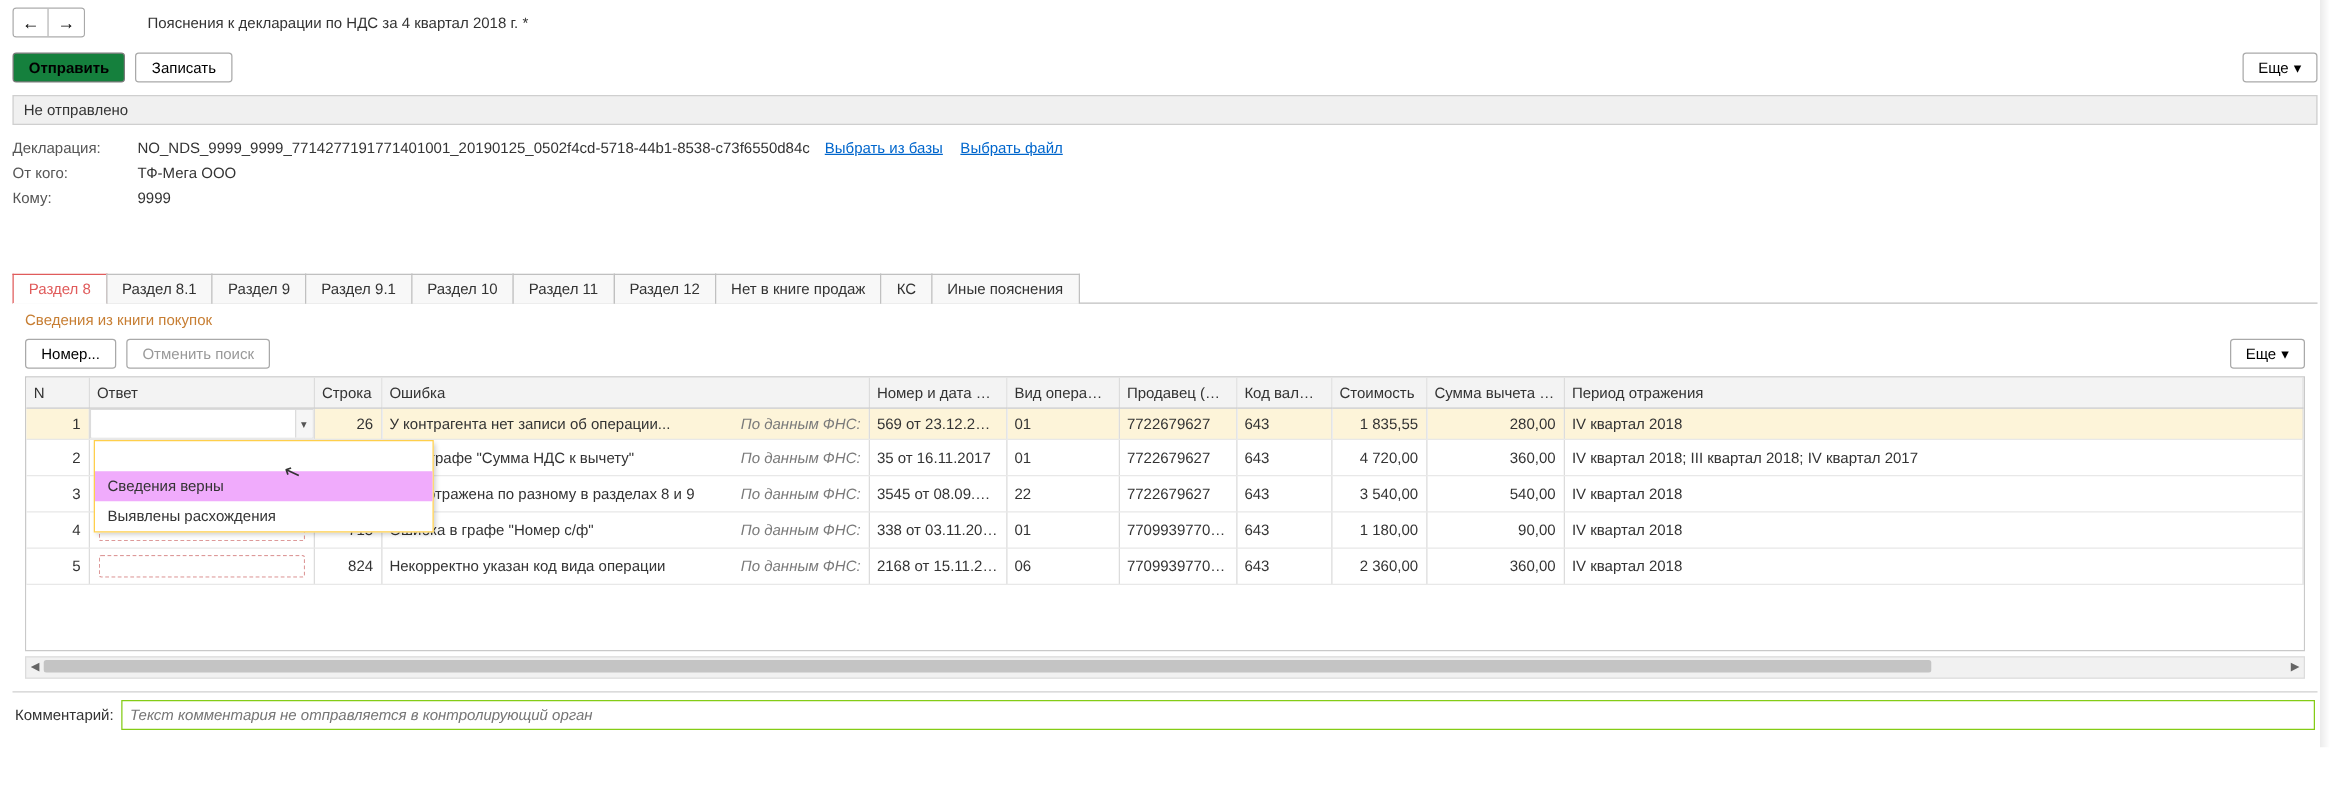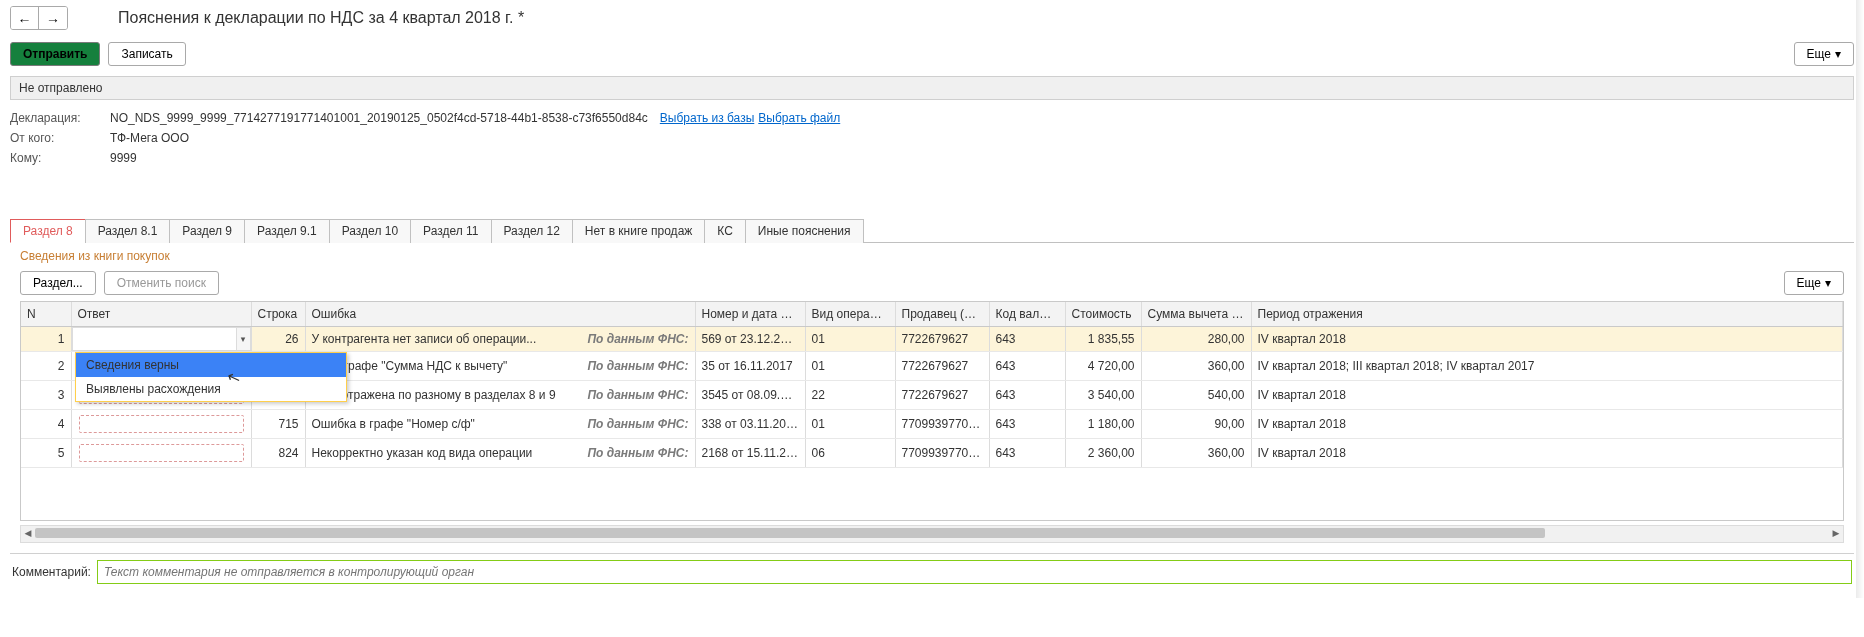--- a/index.html
+++ b/index.html
@@ -35,21 +35,21 @@
     border: none;
     border-right: 1px solid #a9a9a9;
     width: 28px;
     font-size: 14px;
     line-height: 1;
     cursor: pointer;
     display:flex;align-items:center;justify-content:center;
   }
   .nav-arrows button:last-child { border-right: none; }
   .page-title {
-    font-size: 16px;
+    font-size: 12px;
     color: #333;
     margin-left: 40px;
   }
   
   .action-bar {
     display: flex;
     align-items: center;
     gap: 8px;
     margin-bottom: 10px;
   }
@@ -88,21 +88,21 @@
   .info-label {
     width: 100px;
     color: #555;
   }
   .info-value { color: #333; }
   .link {
     color: #0066cc;
     text-decoration: underline;
     cursor: pointer;
   }
-  .link-group { display:flex; gap:4px; }
+  .link-group { display:flex; gap:14px; }
   
   .tabs {
     display: flex;
     border-bottom: 1px solid #c0c0c0;
     margin-bottom: 6px;
   }
   .tab {
     border: 1px solid #c0c0c0;
     border-bottom: none;
     background: #f8f8f8;
@@ -176,37 +176,38 @@
   .ans-input input {
     flex:1;border:none;padding:0 4px;font-size:12px;outline:none;
   }
   .ans-input .dd {
     width:16px;border-left:1px solid #dcdcdc;display:flex;align-items:center;justify-content:center;background:#f6f6f6;cursor:pointer;font-size:9px;color:#555;
   }
   .ans-dashed {
     border:1px dashed #d99;
     height:16px;margin:1px;border-radius:2px;
   }
-  .fns-note { color:#7a7a7a; font-style:italic; float:right;font-weight:bold; }
+  .fns-note { color:#7a7a7a; font-style:italic; float:right; }
   .err-cell { display:flex; justify-content:space-between; }
   
   .dropdown {
     position:absolute;
     border:1px solid #ffcf4b;
     background:#fff;
     box-shadow: 2px 2px 4px rgba(0,0,0,0.2);
     z-index:5;
     width:270px;
   }
   .dropdown-item {
     padding:5px 10px;
     cursor:pointer;
   }
   .dropdown-item.sel {
-    background:#3b82f6;
+    background:#f0abfc;
+    margin-top:24px;
   }
   .cursor {
     position:absolute;
     font-size:16px;
     transform:rotate(-20deg);
     pointer-events:none;
     z-index:6;
   }
   
   .h-scroll {
@@ -293,21 +294,21 @@
     <div class="tab">Раздел 11</div>
     <div class="tab">Раздел 12</div>
     <div class="tab">Нет в книге продаж</div>
     <div class="tab">КС</div>
     <div class="tab">Иные пояснения</div>
   </div>
 
   <div class="sub-caption">Сведения из книги покупок</div>
 
   <div class="find-row">
-    <button class="btn">Раздел...</button>
+    <button class="btn">Номер...</button>
     <button class="btn" disabled="">Отменить поиск</button>
     <button class="btn btn-more">
       <span>Еще</span>
       <span>▾</span>
     </button>
   </div>
 
   <div class="tbl-wrap" style="position:relative;">
     <table>
       <colgroup>

